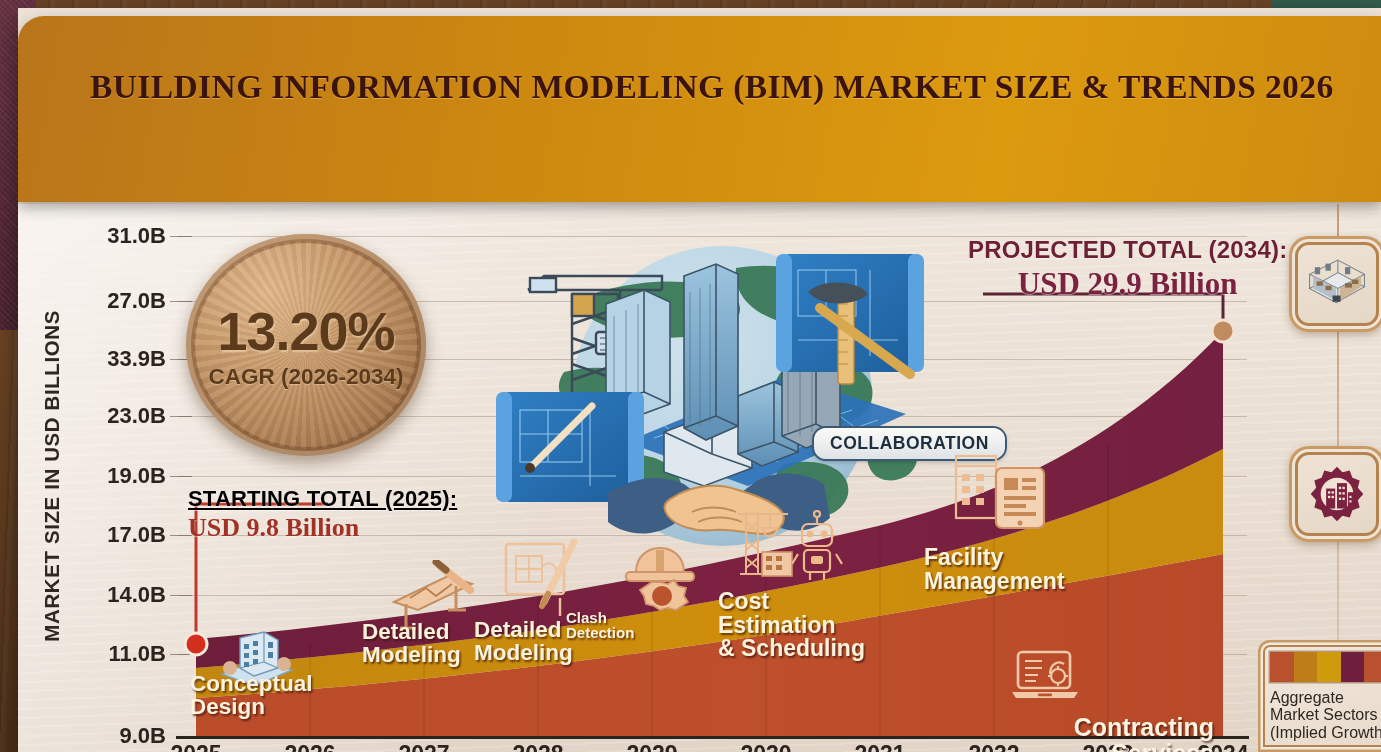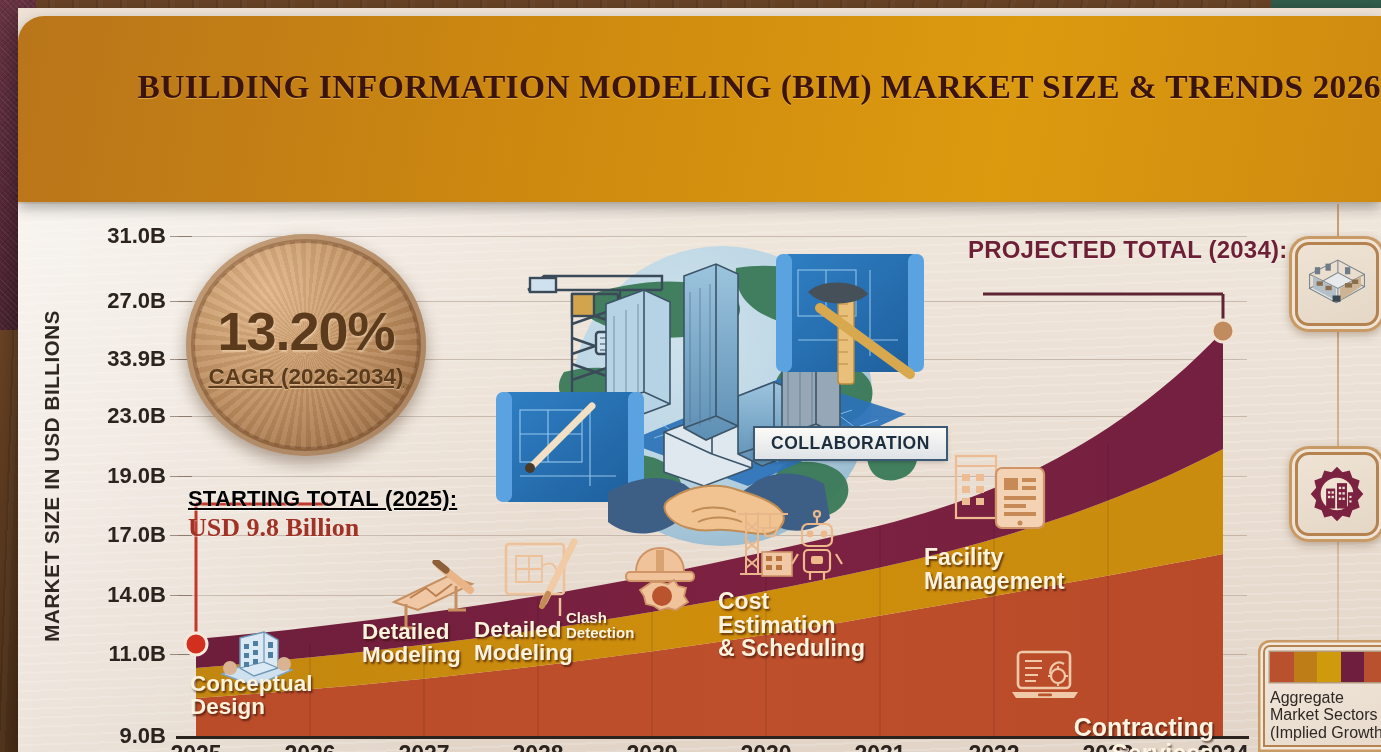--- a/index.html
+++ b/index.html
@@ -62,21 +62,20 @@
     opacity:.5;
   }
 
   
   #banner {
     position: absolute; left: 0; top: 8px; width: 1363px; height: 186px;
     background: linear-gradient(100deg,#b9751a 0%,#cd890f 38%,#dc9a0f 72%,#cf8b10 100%);
     border-radius: 26px 0 0 0;
     box-shadow: 0 6px 14px rgba(0,0,0,.30);
     padding: 52px 0 0 72px;
-    text-align: right;
   }
   #banner h1 {
     font-family: "Liberation Serif", serif;
     font-size: 33.5px; letter-spacing: .4px;
     color: #3b140f; font-weight: 700;
     text-shadow: 0 1px 0 rgba(255,210,120,.45);
     white-space: nowrap; transform: scaleX(1.0);
   }
   #banner h2 {
     margin-top: 9px;
@@ -145,21 +144,20 @@
   #cagr .pct {
     position:relative; z-index:1;
     font-size: 54px; font-weight: 700; color: #5b3b1c;
     text-shadow: 1px 2px 2px rgba(255,232,200,.50);
     letter-spacing: -1px;
   }
   #cagr .sub {
     position:relative; z-index:1; margin-top: 2px;
     font-size: 22.5px; font-weight: 700; color: #5b3b1c;
     text-shadow: 0 1px 1px rgba(255,232,200,.45);
-    text-decoration: underline;
   }
 
   
   #start-callout { position: absolute; left: 170px; top: 478px; }
   #start-callout .l1 {
     font-size: 22px; font-weight: 700; color: #000000;
     letter-spacing: .2px;
     text-shadow: 0 1px 1px rgba(255,255,255,.55);
     text-decoration: underline;
   }
@@ -225,22 +223,22 @@
   }
   #legend .swatches { display:flex; height: 30px; width: 118px; box-shadow: 0 0 0 1.5px rgba(120,80,40,.5); }
   #legend .swatches span { flex: 1 1 0; }
   #legend .cap {
     margin-top: 7px; font-size: 16px; line-height: 1.08;
     color: #2f2722; white-space: pre-line; font-weight: 400;
   }
 
   
   #collab {
-    position: absolute; left: 737px; top: 420px;
-    padding: 5px 16px; border-radius: 0;
+    position: absolute; left: 796px; top: 420px;
+    padding: 5px 16px; border-radius: 12px;
     background: linear-gradient(180deg,#fbfaf7,#dfe3e6);
     box-shadow: 0 0 0 2px #3c5a74, 0 2px 5px rgba(0,0,0,.35);
     font-size: 17.5px; font-weight: 700; letter-spacing: .5px;
     color: #1d2f3f;
   }
 </style>
 </head>
 <body>
 
 <div id="desk"></div>
@@ -469,20 +467,21 @@
     <div class="sub">CAGR (2026-2034)</div>
   </div>
 
   <div id="start-callout">
     <div class="l1">STARTING TOTAL (2025):</div>
     <div class="l2">USD 9.8 Billion</div>
   </div>
 
   <div id="proj-callout">
     <div class="l1">PROJECTED TOTAL (2034):</div>
+    <div class="l2">USD 29.9 Billion</div>
   </div>
 
   <svg style="position:absolute;left:198px;top:620px;width:82px;height:62px" viewBox="0 0 82 62">
     <path d="M6,46 L38,58 L76,42 L44,30 Z" fill="#cfe0ee" stroke="#7fa2bd" stroke-width="1.4"></path>
     <path d="M24,10 L48,4 L62,12 L62,40 L38,48 L24,40 Z" fill="#dbe9f4" stroke="#6f97b5" stroke-width="1.4"></path>
     <path d="M48,4 L48,34 L62,40 M48,34 L24,40" fill="none" stroke="#6f97b5" stroke-width="1.2"></path>
     <g fill="#4f7ea3">
       <rect x="28" y="16" width="5" height="5"></rect>
         <rect x="37" y="13" width="5" height="5"></rect>
       <rect x="28" y="25" width="5" height="5"></rect>

